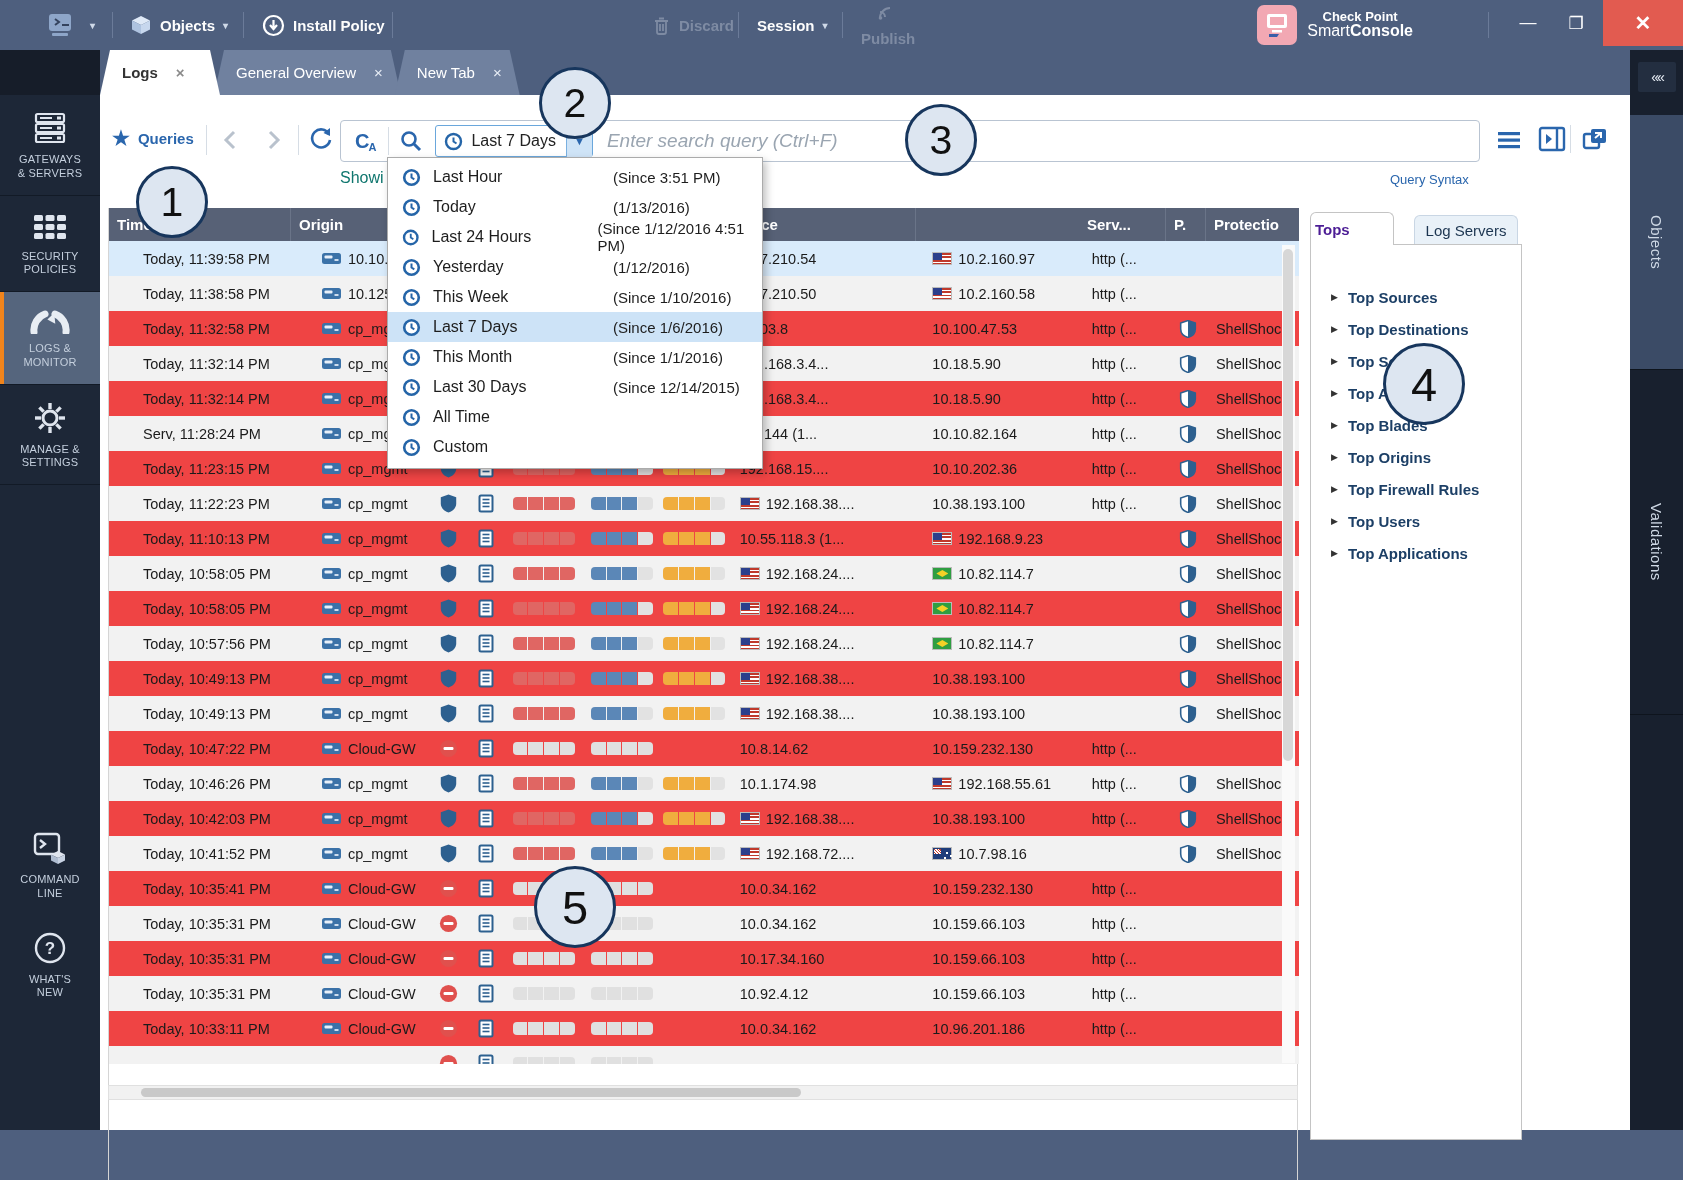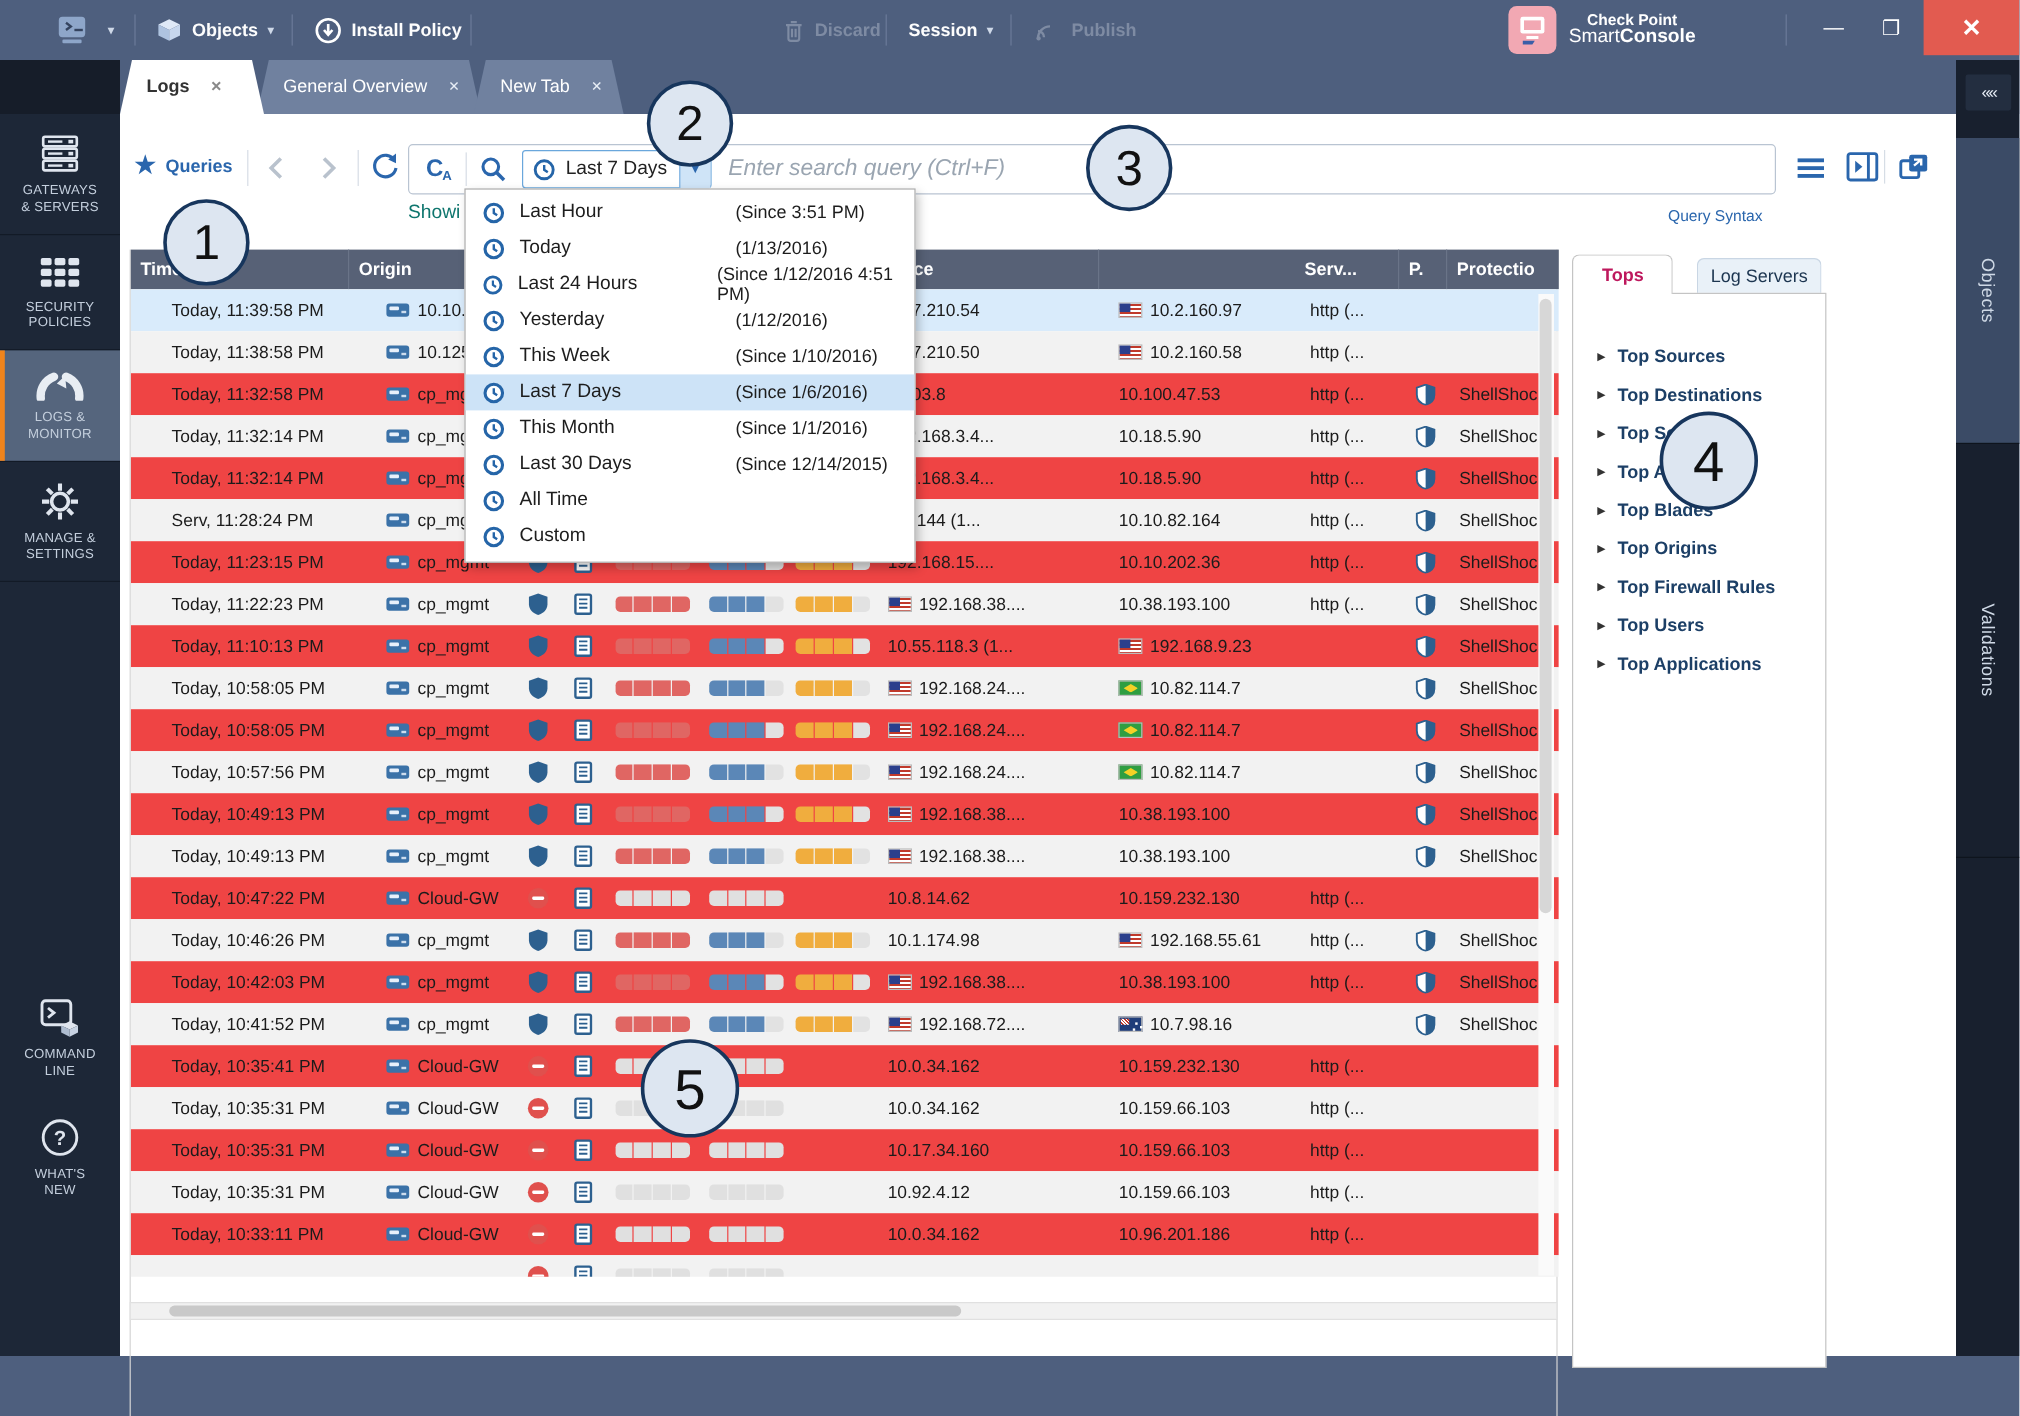--- a/index.html
+++ b/index.html
@@ -114,21 +114,21 @@
   
   #time-dropdown { position:absolute; left:287px; top:62px; width:376px; background:#fff; border:1px solid #ababab; box-shadow:3px 4px 8px rgba(0,0,0,.25); z-index:40; padding:4px 0 6px; }
   .dd-item { height:30px; display:flex; align-items:center; cursor:pointer; }
   .dd-item.selected { background:#cde3f7; }
   .dd-item svg { margin-left:14px; }
   .dd-label { font-size:16px; color:#1d1d1d; margin-left:12px; width:180px; }
   .dd-detail { font-size:15px; color:#1d1d1d; }
 
   
   #tops-panel { position:absolute; left:1210px; top:117px; width:212px; height:928px; }
-  #tops-tab { position:absolute; left:0; top:0; width:84px; height:33px; background:#fff; border:1px solid #c4c4c4; border-bottom:none; border-radius:6px 6px 0 0; display:flex; align-items:center; padding-left:24px; font-size:15px; font-weight:bold; color:#be185d; cursor:pointer; z-index:2; }
+  #tops-tab { position:absolute; left:0; top:0; width:84px; height:33px; background:#fff; border:1px solid #c4c4c4; border-bottom:none; border-radius:6px 6px 0 0; display:flex; align-items:center; padding-left:4px; font-size:15px; font-weight:bold; color:#4c1d95; cursor:pointer; z-index:2; }
   #logservers-tab { position:absolute; left:104px; top:3px; width:104px; height:30px; background:#e9f1f8; border:1px solid #c9d6e4; border-bottom:none; border-radius:6px 6px 0 0; display:flex; align-items:center; justify-content:center; font-size:15px; color:#1c3550; cursor:pointer; }
   #tops-body { position:absolute; left:0; top:32px; width:212px; height:896px; background:#fff; border:1px solid #c4c4c4; }
   #tops-list { margin-top:36px; }
   .tops-item { height:32px; display:flex; align-items:center; padding-left:20px; gap:10px; cursor:pointer; }
   .tops-item .tri { font-size:9px; color:#333; }
   .tops-item .lbl { font-size:15px; color:#1c3f66; font-weight:bold; }
 
   
   #rail { position:absolute; left:1630px; top:50px; width:53px; height:1080px; background:#18202e; }
   #rail-collapse { position:absolute; left:8px; top:12px; width:38px; height:30px; background:#232e40; color:#e8eef6; display:flex; align-items:center; justify-content:center; font-size:14px; letter-spacing:-2px; cursor:pointer; border-radius:2px; }
@@ -186,21 +186,21 @@
         <path d="M3 6 h13 M5 6 v11 a2 2 0 0 0 2 2 h5 a2 2 0 0 0 2 -2 V6 M7 3.5 h5 M8 9 v7 M11 9 v7" stroke="#7e8ba3" stroke-width="1.8" fill="none"></path>
       </svg>
       <span>Discard</span>
     </div>
     <div class="tb-sep" style="left:738px;"></div>
     <div class="tb-item" style="left:757px;">
       <span>Session</span>
       <span class="caret">▾</span>
     </div>
     <div class="tb-sep" style="left:842px;"></div>
-    <div class="tb-item tb-muted" style="left:861px;">
+    <div class="tb-item tb-muted" style="left:861px;flex-direction:column;">
       <svg width="24" height="22" viewBox="0 0 24 22">
         <path d="M4 18 a10 10 0 0 1 10 -10 M4 12 a5 5 0 0 1 5 5" stroke="#7e8ba3" stroke-width="2" fill="none"></path>
         <circle cx="4.5" cy="18" r="1.8" fill="#7e8ba3"></circle>
       </svg>
       <span>Publish</span>
     </div>
 
     <div id="brand">
       <div id="brand-logo">
         <svg width="28" height="28" viewBox="0 0 28 28">

